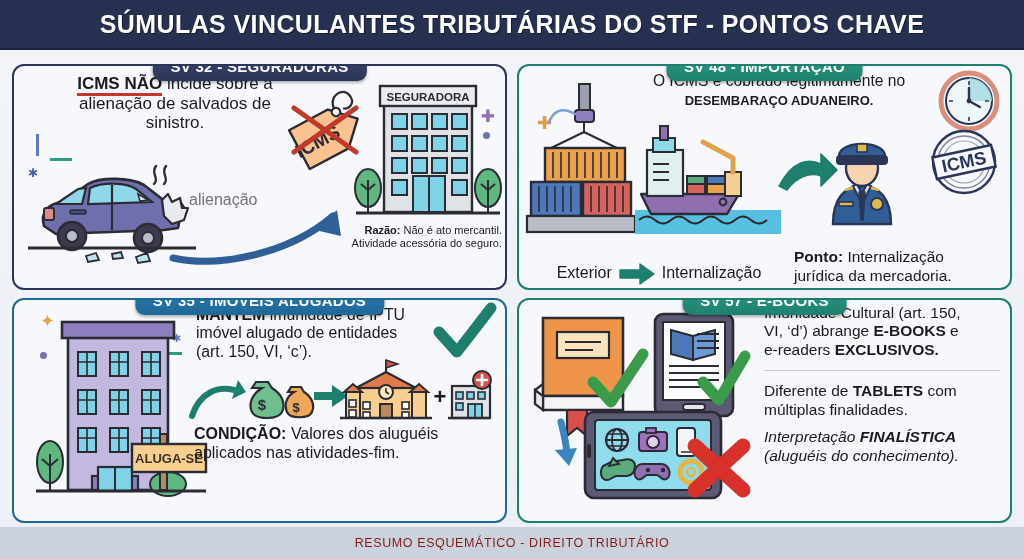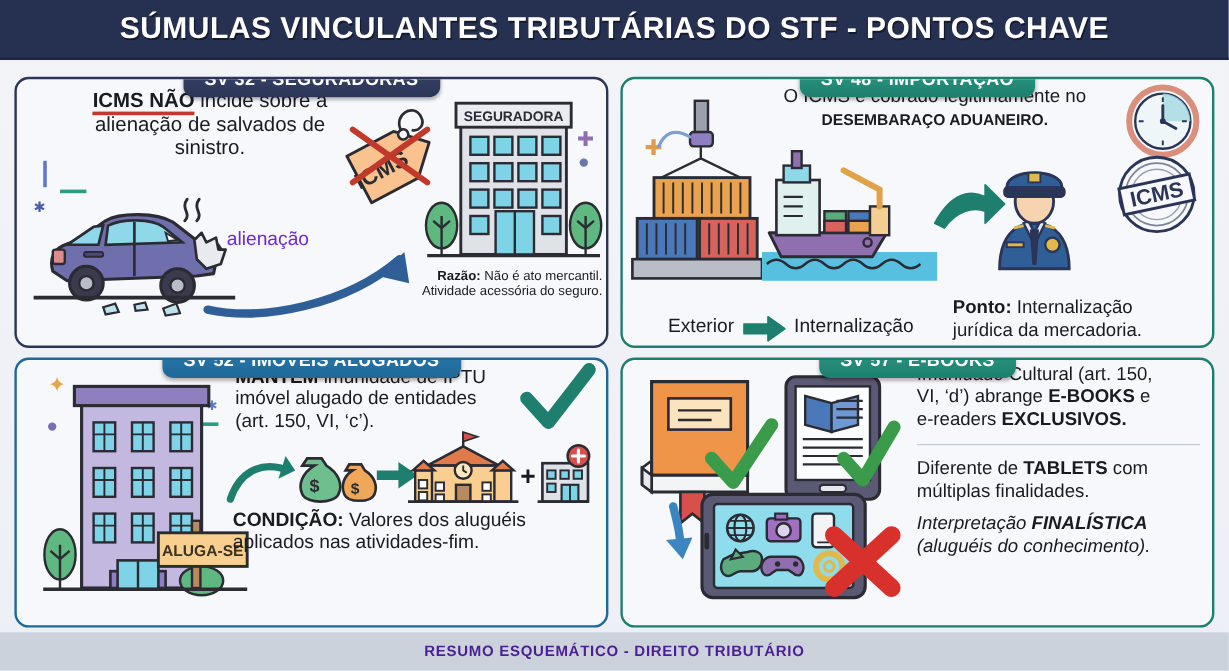--- a/index.html
+++ b/index.html
@@ -90,21 +90,21 @@
   
   #c1 .c1-text {
     position: absolute; left: 36px; top: 8px; width: 250px;
     font-size: 17px; text-align: center;
   }
   #c1 .c1-tag { position: absolute; left: 270px; top: 22px; }
   #c1 .c1-building { position: absolute; left: 340px; top: 10px; }
   #c1 .c1-car { position: absolute; left: 12px; top: 92px; }
   #c1 .c1-arrowlabel {
     position: absolute; left: 175px; top: 125px;
-    font-size: 16px; color:#6d28d9;
+    font-size: 16px; color:#737373;
   }
   #c1 .c1-arrow { position: absolute; left: 155px; top: 140px; }
   #c1 .c1-reason {
     position: absolute; left: 228px; top: 158px; width: 260px;
     font-size: 11px; text-align: right; line-height: 1.2;
   }
   #c1 .deco-plus  { position:absolute; right:10px; top:40px; color:#8e6fb0; font-size:17px; }
   #c1 .deco-dot   { position:absolute; right:15px; top:66px; width:7px;height:7px;border-radius:50%;background:#6b77aa; }
   #c1 .deco-bar   { position:absolute; left:22px; top:68px; width:3px;height:22px;background:#5f79c0; }
   #c1 .deco-dash  { position:absolute; left:36px; top:92px; width:22px;height:3px;background:#2d9c85; }
@@ -165,23 +165,22 @@
   .footer {
     height: 32px;
     background: #ccd2dc;
     display: flex;
     align-items: center;
     justify-content: center;
     flex: 0 0 auto;
   }
   .footer-text {
     font-size: 12.5px;
-    color: #4c1d95;
+    color: #7f1d1d;
     letter-spacing: 0.6px;
-    font-weight: bold;
   }
 
   svg { display: block; overflow: visible; }
 </style>
 </head>
 <body>
 
 <div class="page">
 
   <div class="header">
@@ -439,21 +438,21 @@
         <span>Internalização</span>
       </div>
 
       <div class="c2-point txt">
         <b>Ponto:</b><span> Internalização</span><br>
         <span>jurídica da mercadoria.</span>
       </div>
     </div>
 
     <div class="card blue" id="c3">
-      <div class="badge blue">SV 52 - IMÓVEIS ALUGADOS</div>
+      <div class="badge blue">SV 35 - IMÓVEIS ALUGADOS</div>
 
       <div class="deco-star">✦</div>
       <div class="deco-dot"></div>
       <div class="deco-dash"></div>
       <div class="deco-x">✱</div>
 
       <div class="c3-building">
         <svg width="170" height="196" viewBox="0 0 170 196">
 
           <g>

